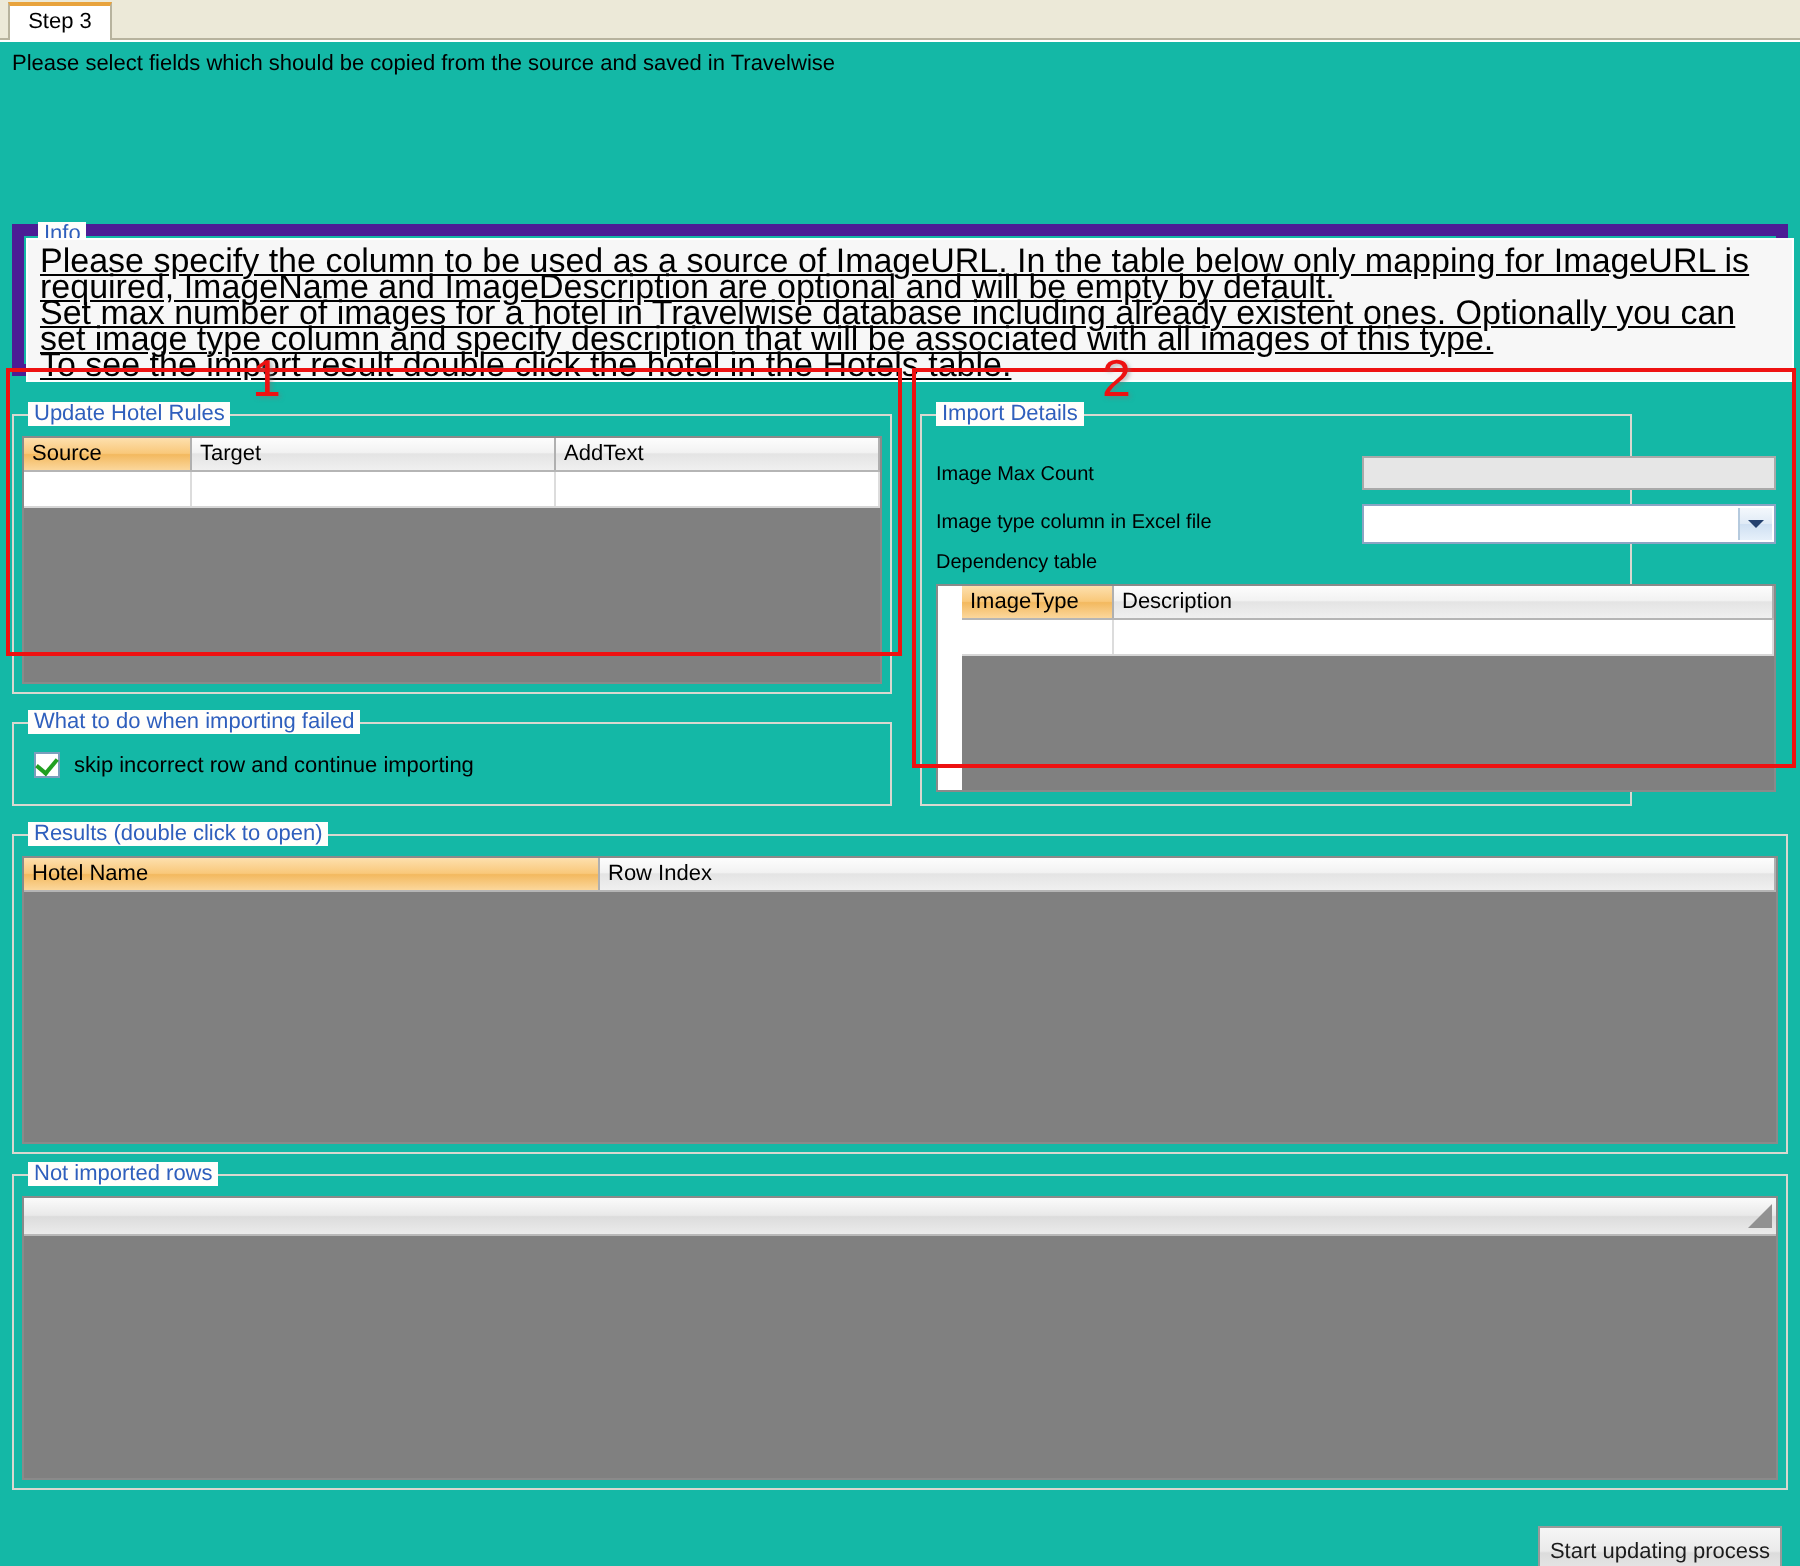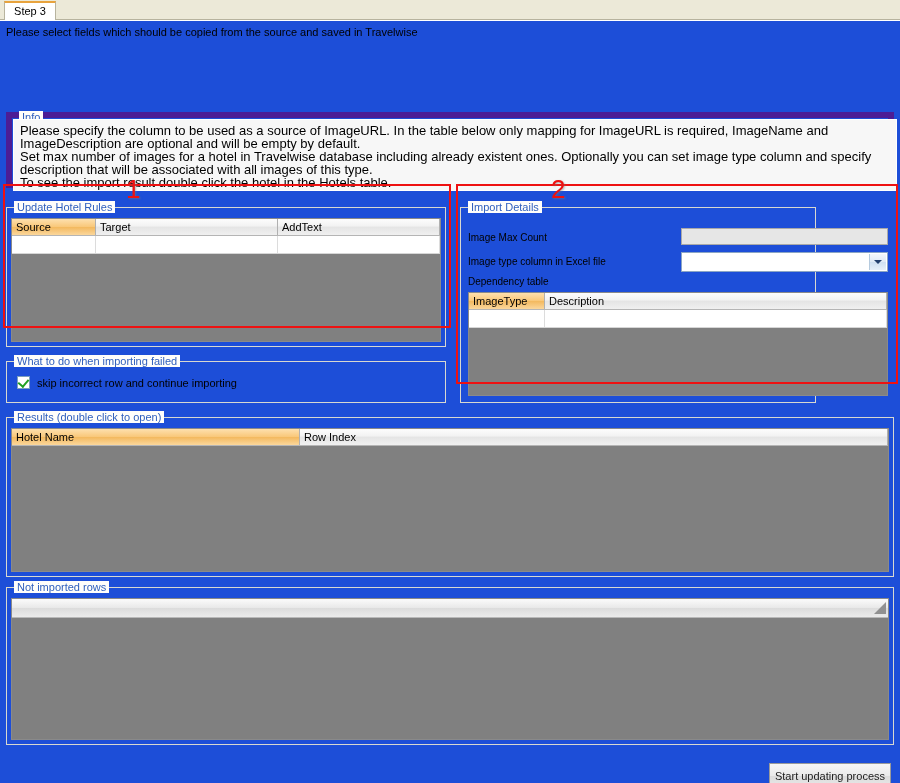--- a/index.html
+++ b/index.html
@@ -32,21 +32,21 @@
     border-top: 2px solid #e8a33d;
     box-sizing: border-box;
     text-align: center;
     line-height: 16px;
     font-size: 11px;
     color: #000;
   }
   .tabpage {
     position: absolute; left: 0; top: 20px;
     width: 900px; height: 763px;
-    background: #1d4ed8;
+    background: #14b8a6;
     border-top: 1px solid #ffffff;
     box-sizing: border-box;
   }
 
   .intro {
     position: absolute; left: 6px; top: 5px;
     font-size: 11px; color: #000;
   }
 
   
@@ -77,21 +77,22 @@
     width: 884px; height: 72px;
     background: #f7f7f7;
     border: 1px solid #ffffff;
     box-sizing: border-box;
     padding: 4px 6px 0 6px;
     overflow: hidden;
   }
   #info-body p {
     margin: 0 0 0 0;
     line-height: 13px;
-    font-size: 13px;
+    font-size: 17px;
+    text-decoration: underline;
   }
 
   
   .annot-box {
     position: absolute;
     border: 2px solid #ee1111;
     box-sizing: border-box;
     pointer-events: none;
     z-index: 40;
   }
@@ -299,21 +300,21 @@
 
     <div class="field-label" style="left:7px; top:48px;">Image type column in Excel file</div>
     <div class="combobox" style="left:220px; top:44px; width:207px; height:20px;">
       <div class="combo-btn">
         <span class="combo-chevron"></span>
       </div>
     </div>
 
     <div class="field-label" style="left:7px; top:68px;">Dependency table</div>
 
-    <div class="grid" style="left:7px; top:84px; width:420px; height:104px;">
+    <div class="grid" style="left:7px; top:84px; width:420px; height:104px;padding-left:12px;">
       <div class="grid-head">
         <div class="gh sel" style="width:76px;">ImageType</div>
         <div class="gh" style="flex:1 1 auto;">Description</div>
       </div>
       <div class="grid-newrow">
         <div class="gc" style="width:76px;"></div>
         <div class="gc" style="flex:1 1 auto;"></div>
       </div>
       <div class="grid-empty" style="height:68px;"></div>
     </div>

